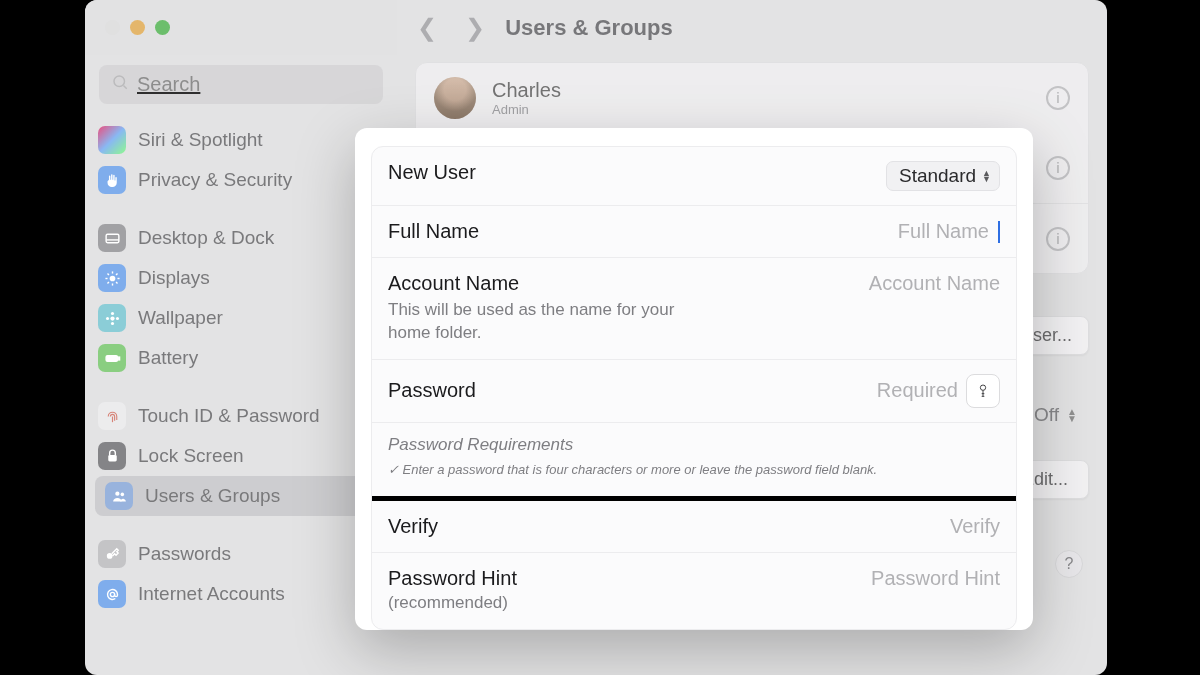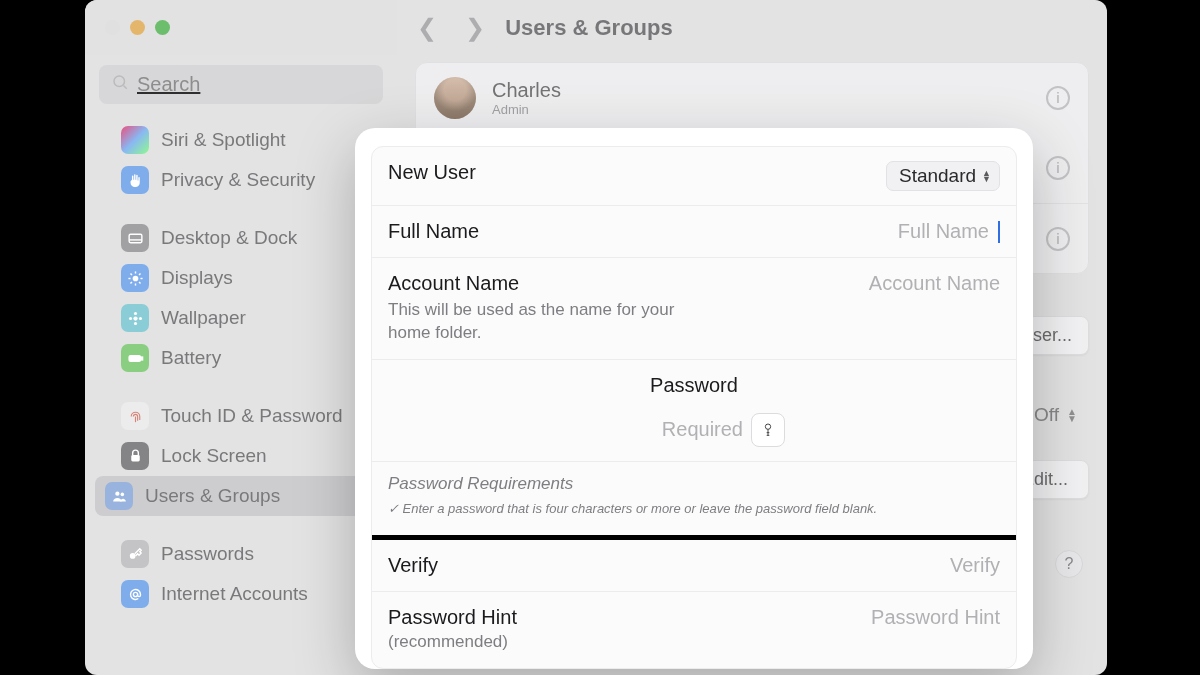--- a/index.html
+++ b/index.html
@@ -14,21 +14,21 @@
   .dot.yellow { background: #e8a63a; }
   .dot.green { background: #3fb53f; }
 
   
   .sidebar { position: absolute; left: 0; top: 0; width: 312px; height: 100%; background: #dcdcdd; padding-top: 55px; }
   .search-wrap { margin: 10px 14px 16px 14px; text-decoration: underline; }
   .search-field { display: flex; align-items: center; gap: 8px; background: #cfced0; border-radius: 8px; padding: 8px 12px; color: #8b8b8e; font-size: 20px; }
   .search-field svg { width: 18px; height: 18px; opacity: 0.5; }
   .search-input { border: none; background: transparent; font-size: 20px; color: #8b8b8e; outline: none; flex: 1; }
   .side-list { display: flex; flex-direction: column; }
-  .side-item { display: flex; align-items: center; gap: 12px; padding: 6px 36px; font-size: 19px; color: #5c5c5f; }
+  .side-item { display: flex; align-items: center; gap: 12px; padding: 6px 13px; font-size: 19px; color: #5c5c5f; }
   .side-item.selected { background: #c3c3c6; border-radius: 8px; margin: 0 10px; padding: 6px 10px; }
   .side-group-gap { height: 18px; }
   .side-icon { width: 28px; height: 28px; border-radius: 7px; display: flex; align-items: center; justify-content: center; flex-shrink: 0; font-size: 15px; color: #fff; }
   .side-icon svg { width: 17px; height: 17px; }
 
   .ic-siri { background: linear-gradient(135deg,#f26,#6af,#6f6); }
   .ic-privacy { background: #5a9df7; }
   .ic-desktop { background: #8d8d90; }
   .ic-displays { background: #5a9df7; }
   .ic-wallpaper { background: #67c6d4; }
@@ -56,21 +56,21 @@
   .info-circle { position: absolute; right: 18px; top: 50%; transform: translateY(-50%); width: 24px; height: 24px; border: 2px solid #b6b6b9; border-radius: 50%; display: flex; align-items: center; justify-content: center; color: #b6b6b9; font-size: 14px; font-weight: 600; }
 
   .add-user-btn { position: absolute; right: 18px; top: 316px; background: #efeef0; border: 1px solid #d6d6d8; border-radius: 8px; padding: 8px 16px; font-size: 18px; color: #4b4b4d; box-shadow: 0 1px 2px rgba(0,0,0,0.06); }
   .stepper-ic { display: inline-flex; flex-direction: column; line-height: 7px; font-size: 10px; color: #777; }
 
   .edit-btn { position: absolute; right: 18px; top: 460px; background: #efeef0; border: 1px solid #d6d6d8; border-radius: 8px; padding: 8px 20px; font-size: 18px; color: #4b4b4d; box-shadow: 0 1px 2px rgba(0,0,0,0.06); }
 
   .help-btn { position: absolute; right: 24px; top: 550px; width: 28px; height: 28px; border-radius: 50%; background: #e3e2e5; border: 1px solid #cfcfd1; display: flex; align-items: center; justify-content: center; color: #6f6f72; font-size: 16px; }
 
   .off-row { position: absolute; right: 30px; top: 404px; display: flex; align-items: center; gap: 8px; color: #6d6d70; font-size: 19px; }
-  .modal { position: absolute; left: 270px; top: 128px; width: 678px; background: #ffffff; border-radius: 20px; box-shadow: 0 20px 60px rgba(0,0,0,0.25); padding: 18px 16px 0 16px; }
+  .modal { position: absolute; left: 270px; top: 128px; width: 678px; background: #ffffff; border-radius: 12px; box-shadow: 0 20px 60px rgba(0,0,0,0.25); padding: 18px 16px 0 16px; }
   .form-card { background: #fbfbfc; border: 1px solid #ececee; border-radius: 12px; overflow: hidden; }
   .form-row { display: flex; align-items: flex-start; justify-content: space-between; padding: 14px 16px; border-bottom: 1px solid #ececee; gap: 16px; }
   .form-row:last-child { border-bottom: none; }
   .form-label { font-size: 20px; color: #1b1b1d; font-weight: 500; }
   .form-sub { font-size: 17px; color: #7e7e82; margin-top: 4px; font-weight: 400; max-width: 320px; line-height: 1.35; }
   .form-value { font-size: 20px; color: #9a9a9e; text-align: right; display: flex; align-items: center; gap: 8px; }
   .form-input-field { border: none; outline: none; background: transparent; font-size: 20px; text-align: right; color: #1b1b1d; width: 220px; }
   .form-input-field::placeholder { color: #b1b1b4; }
   .cursor-bar { display: inline-block; width: 2px; height: 22px; background: #2f6fe3; margin-left: 1px; vertical-align: middle; }
   .select-chip { display: flex; align-items: center; gap: 6px; background: #f1f1f3; border: 1px solid #e2e2e5; border-radius: 7px; padding: 3px 8px 3px 12px; font-size: 19px; color: #2a2a2c; }
@@ -303,21 +303,21 @@
         <div class="form-row">
           <div>
             <div class="form-label">Account Name</div>
             <div class="form-sub">This will be used as the name for your home folder.</div>
           </div>
           <div class="form-value">
             <input type="text" class="form-input-field" placeholder="Account Name" style="">
           </div>
         </div>
 
-        <div class="form-row" style="align-items:center;flex-direction:column;">
+        <div class="form-row" style="align-items:center;">
           <div class="form-label">Password</div>
           <div class="form-value">
             <input type="password" class="form-input-field" style="width: 140px;" placeholder="Required">
             <div class="key-btn">
               <svg viewBox="0 0 24 24">
                   <circle cx="12" cy="7" r="4"></circle>
                   <path d="M12 11v9M10 16h4M10 20h4"></path>
                 </svg>
             </div>
           </div>

